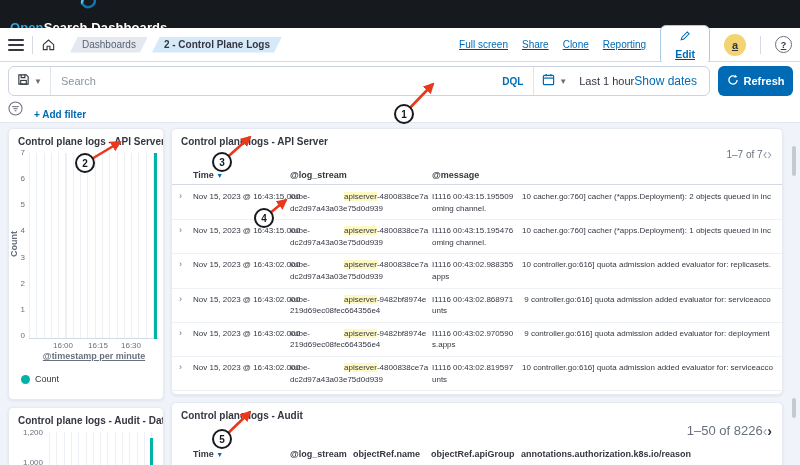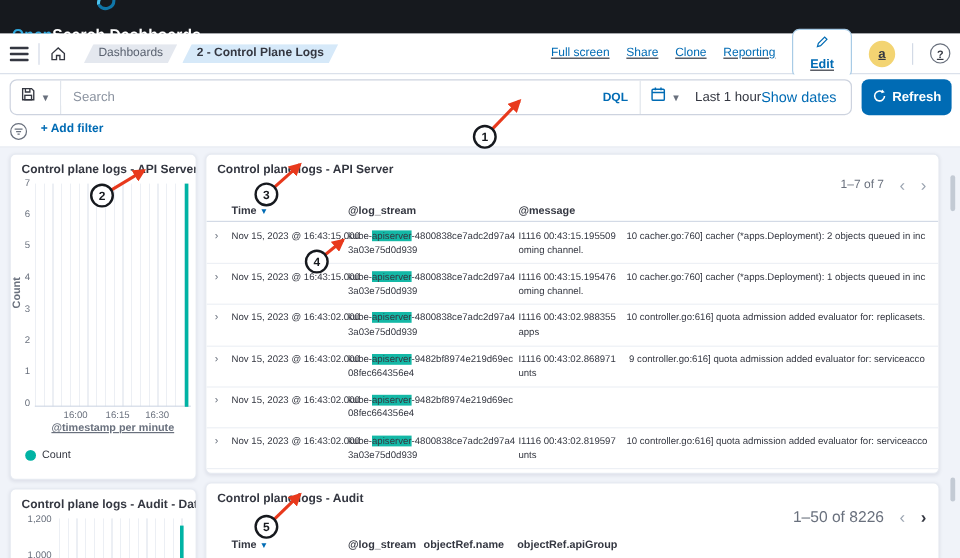--- a/index.html
+++ b/index.html
@@ -38,54 +38,54 @@
   .qseg{display:flex;align-items:center;gap:4px;padding:0 8px;height:100%;}
   .qsep{width:1px;height:100%;background:#e0e5ec;}
   .search-input{flex:1;border:none;outline:none;font-size:11px;color:#343741;font-family:inherit;min-width:0;}
   .search-input::placeholder{color:#8b93a0;}
   .dql{font-size:10px;font-weight:700;color:#006BB4;padding:0 10px;cursor:pointer;}
   .time-text{font-size:11px;color:#343741;padding-left:4px;}
   .show-dates{margin-left:auto;font-size:12px;font-weight:400;color:#006BB4;padding-right:12px;cursor:pointer;}
   .refresh-btn{position:absolute;left:718px;top:4px;width:75px;height:30px;background:#006BB4;color:#fff;
     border:none;border-radius:6px;font-size:11px;font-weight:600;display:flex;align-items:center;
     justify-content:center;gap:5px;cursor:pointer;font-family:inherit;}
-  .filterrow{position:absolute;left:8px;top:40px;height:18px;display:flex;align-items:flex-start;gap:11px;}
+  .filterrow{position:absolute;left:8px;top:40px;height:18px;display:flex;align-items:flex-end;gap:11px;}
   .add-filter{font-size:10px;font-weight:600;color:#006BB4;cursor:pointer;}
   .chev{color:#69707d;font-size:8px;}
   
   .panel{position:absolute;background:#fff;border-radius:5px;border:1px solid #e6eaf1;
     box-shadow:0 1px 3px rgba(20,30,60,.08);box-sizing:border-box;overflow:hidden;}
   .panel-title{font-size:10px;font-weight:700;color:#343741;position:absolute;left:9px;top:7px;white-space:nowrap;}
   
   .plot{position:absolute;background-image:repeating-linear-gradient(90deg,#eceff4 0,#eceff4 1px,transparent 1px,transparent 7.3px);}
   .plot .xaxis{position:absolute;left:0;right:0;bottom:0;height:1px;background:#d3dae6;}
   .bar-teal{position:absolute;width:3px;background:#00b3a4;}
   .yticks{position:absolute;display:flex;flex-direction:column;justify-content:space-between;
     align-items:flex-end;font-size:8px;color:#69707d;}
   .xtick{position:absolute;font-size:8px;color:#69707d;transform:translateX(-50%);}
   .ylabel{position:absolute;font-size:9px;font-weight:700;color:#69707d;transform:rotate(-90deg);transform-origin:center;}
   .xlabel{position:absolute;font-size:9px;font-weight:700;color:#69707d;transform:translateX(-50%);white-space:nowrap;}
   .legend{position:absolute;display:flex;align-items:center;gap:5px;font-size:9px;color:#343741;}
   .legend .dot{width:9px;height:9px;border-radius:50%;background:#00b3a4;}
   
-  .pager{position:absolute;right:10px;display:flex;align-items:center;gap:13px;font-size:10px;color:#69707d;}
+  .pager{position:absolute;right:10px;display:flex;align-items:center;font-size:10px;color:#69707d;}
   .pg-chev{font-size:14px;color:#9aa3b0;line-height:1;cursor:pointer;}
   .pg-chev.on{color:#343741;font-weight:700;}
   .thead,.trow{display:grid;column-gap:2px;padding-left:7px;padding-right:8px;box-sizing:border-box;}
   .api-grid{grid-template-columns:12px 95px 140px 1fr;}
   .audit-grid{grid-template-columns:12px 95px 61px 76px 88px 1fr;}
   .thead{font-size:9px;font-weight:700;color:#343741;border-bottom:1px solid #d3dae6;
     align-items:end;padding-bottom:4px;}
   .sort{color:#006BB4;font-size:7px;}
   .trow{font-size:8px;line-height:1.45;padding-top:5px;padding-bottom:5px;border-bottom:1px solid #edf0f5;min-height:24px;}
   .c-expand{color:#69707d;font-size:9px;line-height:1;padding-top:1px;cursor:pointer;}
   .c-time{white-space:nowrap;}
   .c-stream,.c-msg{word-break:break-all;}
   .c-msg{white-space:pre-wrap;}
-  mark{background:#14b8a6;color:#343741;padding:0;}
+  mark{background:#fef9c3;color:#343741;padding:0;margin-left:34px;}
   
   .thumb{position:absolute;left:792px;width:4px;border-radius:2px;background:#c3cad4;}
   
   #ann{position:absolute;left:0;top:0;pointer-events:none;z-index:60;}
   
   .ibtn{display:inline-flex;align-items:center;cursor:pointer;}
 </style>
 </head>
 <body>
 
@@ -257,20 +257,21 @@
       <div class="trow api-grid">
         <span class="c-expand">›</span>
         <span class="c-time">Nov 15, 2023 @ 16:43:02.000</span>
         <span class="c-stream"><span>kube-</span><mark>apiserver</mark><span>-9482bf8974e219d69ec08fec664356e4</span></span>
         <span class="c-msg">I1116 00:43:02.868971     9 controller.go:616] quota admission added evaluator for: serviceaccounts</span>
       </div>
       <div class="trow api-grid">
         <span class="c-expand">›</span>
         <span class="c-time">Nov 15, 2023 @ 16:43:02.000</span>
         <span class="c-stream"><span>kube-</span><mark>apiserver</mark><span>-9482bf8974e219d69ec08fec664356e4</span></span>
+        <span class="c-msg">I1116 00:43:02.970590     9 controller.go:616] quota admission added evaluator for: deployments.apps</span>
       </div>
       <div class="trow api-grid">
         <span class="c-expand">›</span>
         <span class="c-time">Nov 15, 2023 @ 16:43:02.000</span>
         <span class="c-stream"><span>kube-</span><mark>apiserver</mark><span>-4800838ce7adc2d97a43a03e75d0d939</span></span>
         <span class="c-msg">I1116 00:43:02.819597    10 controller.go:616] quota admission added evaluator for: serviceaccounts</span>
       </div>
     </div>
 </div>
 
@@ -291,20 +292,21 @@
     <span style="font-size:13px;">1–50 of 8226</span>
     <span class="pg-chev">‹</span>
     <span class="pg-chev on">›</span>
   </div>
   <div class="thead audit-grid" style="position:absolute;left:0;right:0;top:42px;height:18px;border-bottom:none;">
     <span></span>
     <span><span>Time</span> <span class="sort">▼</span></span>
     <span>@log_stream</span>
     <span>objectRef.name</span>
     <span>objectRef.apiGroup</span>
+    <span>annotations.authorization.k8s.io/reason</span>
   </div>
 </div>
 
 <div class="thumb" style="top:146px;height:30px;"></div>
 <div class="thumb" style="top:398px;height:20px;"></div>
 
 <svg id="ann" width="800" height="465">
   <defs>
     <marker id="arrhead" viewBox="0 0 8 8" refX="6.5" refY="4" markerWidth="4.2" markerHeight="4.2" orient="auto">
       <path d="M0 0 L8 4 L0 8 z" fill="#e8391c"></path>

